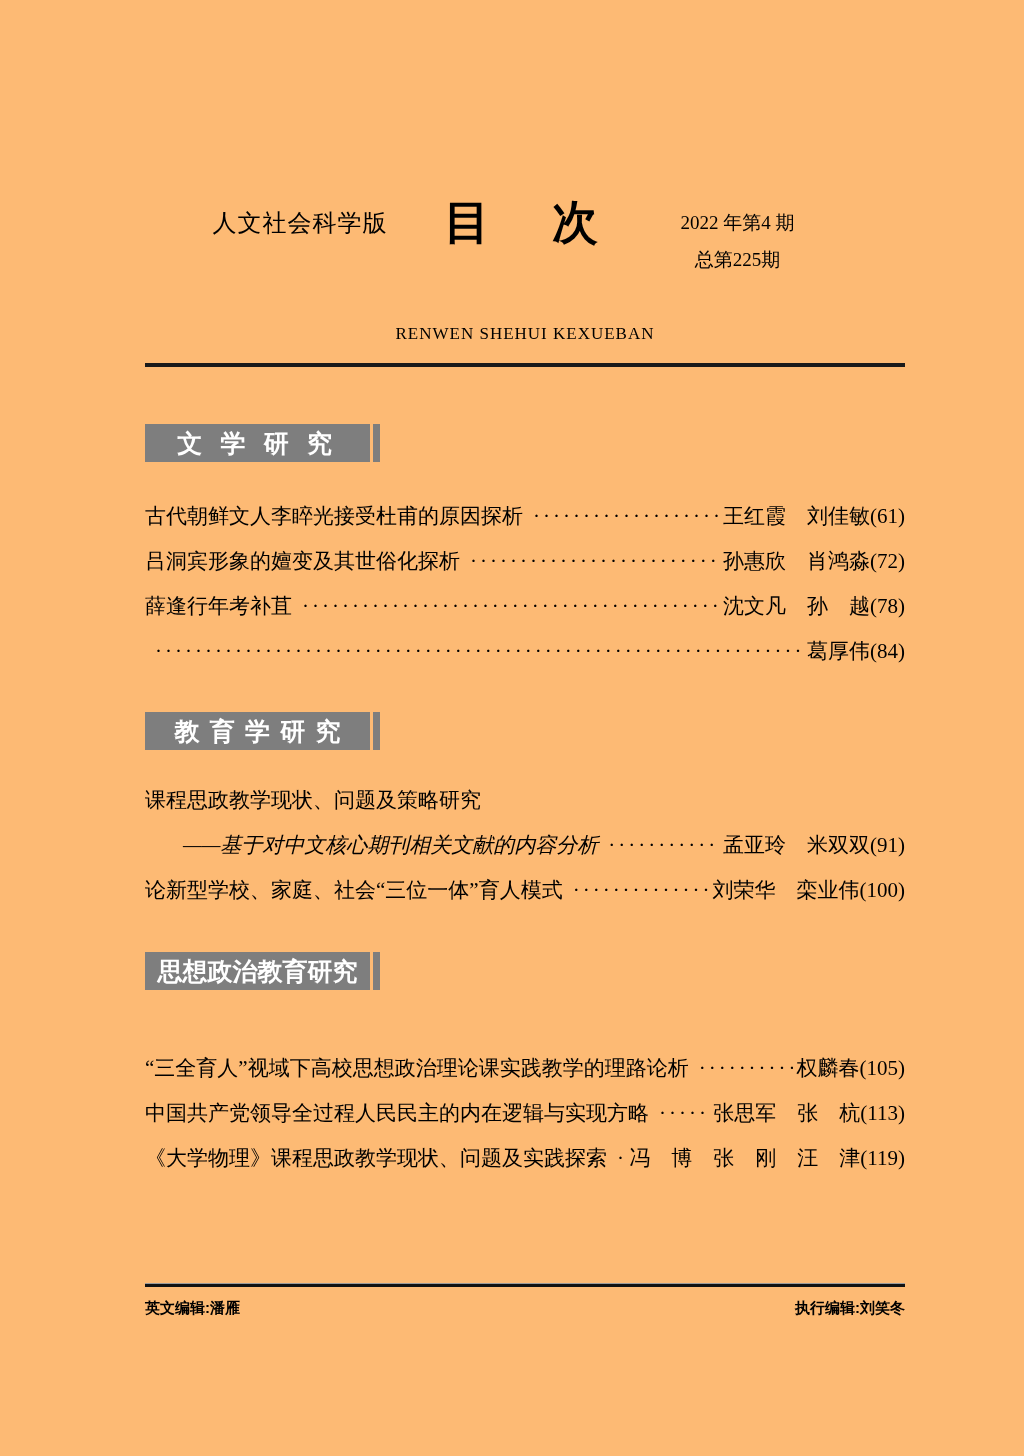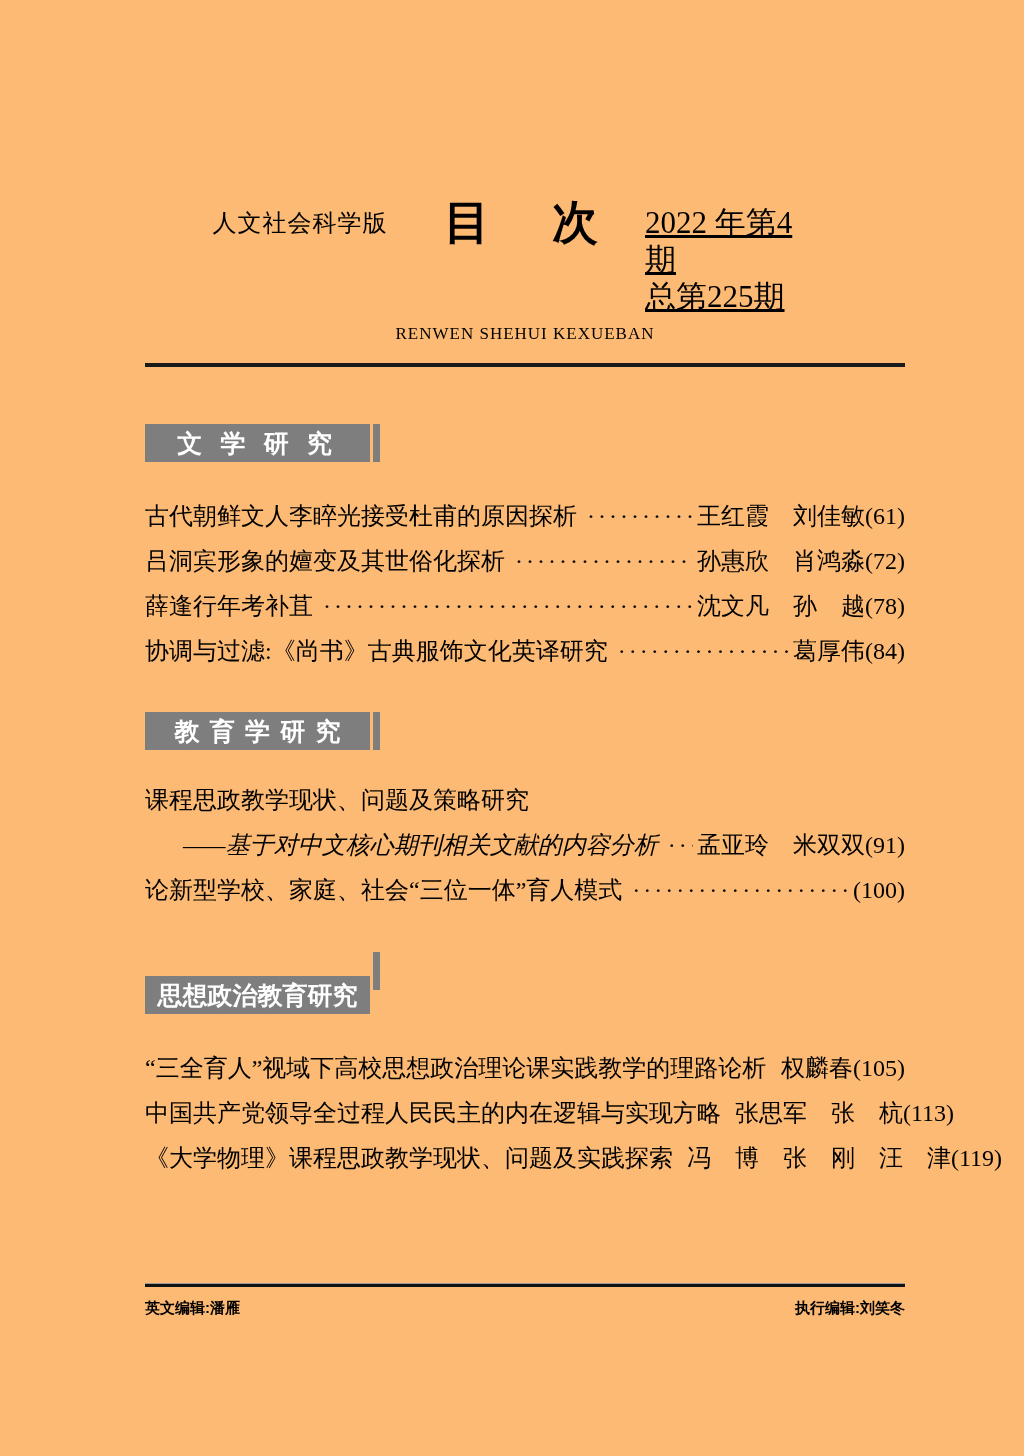--- a/index.html
+++ b/index.html
@@ -24,21 +24,22 @@
     letter-spacing: 1px;
   }
   .toc-title {
     position: absolute; top: 196px; left: 421px; width: 200px;
     display: flex; justify-content: center; gap: 62px;
     font-family: "Liberation Sans", "DejaVu Sans", sans-serif;
     font-size: 46px; font-weight: 900; line-height: 52px;
   }
   .issue {
     position: absolute; top: 204px; left: 645px; width: 185px;
-    font-size: 31px; line-height: 37px; text-decoration: underline;
+    text-align: center;
+    font-size: 19px; line-height: 37px;
   }
 
   
   .pinyin {
     position: absolute; top: 324px; left: 145px; width: 760px;
     text-align: center;
     font-size: 17px; letter-spacing: 1px;
     font-family: "Liberation Serif", "DejaVu Serif", serif;
   }
   .rule-top {
@@ -62,31 +63,31 @@
   .bar {
     width: 225px; height: 38px;
     background: #7e7e7e; color: #ffffff;
     display: flex; align-items: center; justify-content: center;
     font-size: 25px; font-weight: bold;
     font-family: "Liberation Serif", "DejaVu Serif", serif;
   }
   .bar-stripe { width: 7px; height: 38px; background: #7e7e7e; }
   .ls6 { letter-spacing: 6px; }
   .ls2 { letter-spacing: 2px; padding-left: 2px; }
-  .ls0 { letter-spacing: 0; margin-top: 24px; }
+  .ls0 { letter-spacing: 0; }
 
   
   .list { position: absolute; left: 145px; width: 760px; }
   .list1 { top: 494px; }
   .list2 { top: 778px; }
   .list3 { top: 1046px; }
   .row {
     display: flex; align-items: center;
     height: 45px; line-height: 45px;
-    font-size: 24px; white-space: nowrap;
+    font-size: 21px; white-space: nowrap;
   }
   .row .t { flex: 0 0 auto; }
   .row .leader {
     flex: 1 1 auto;
     overflow: hidden;
     letter-spacing: 3px;
     margin: 0 4px 0 10px;
     color: #000;
   }
   .row .au { flex: 0 0 auto; }
@@ -142,21 +143,20 @@
       <span class="au">孙惠欣　肖鸿淼</span>
       <span class="pg">(72)</span>
     </div>
     <div class="row">
       <span class="t">薛逢行年考补苴</span>
       <span class="leader">····························································································································································································</span>
       <span class="au">沈文凡　孙　越</span>
       <span class="pg">(78)</span>
     </div>
     <div class="row">
-      <span class="t">协调与过滤:《尚书》古典服饰文化英译研究</span>
       <span class="leader">····························································································································································································</span>
       <span class="au">葛厚伟</span>
       <span class="pg">(84)</span>
     </div>
   </div>
 
   <div class="bar-wrap bar2">
     <div class="bar ls2">教 育 学 研 究</div>
     <div class="bar-stripe"></div>
   </div>
@@ -167,20 +167,21 @@
     </div>
     <div class="row indent">
       <span class="t kai">——基于对中文核心期刊相关文献的内容分析</span>
       <span class="leader">····························································································································································································</span>
       <span class="au">孟亚玲　米双双</span>
       <span class="pg">(91)</span>
     </div>
     <div class="row">
       <span class="t">论新型学校、家庭、社会“三位一体”育人模式</span>
       <span class="leader">····························································································································································································</span>
+      <span class="au">刘荣华　栾业伟</span>
       <span class="pg">(100)</span>
     </div>
   </div>
 
   <div class="bar-wrap bar3">
     <div class="bar ls0">思想政治教育研究</div>
     <div class="bar-stripe"></div>
   </div>
 
   <div class="list list3">

